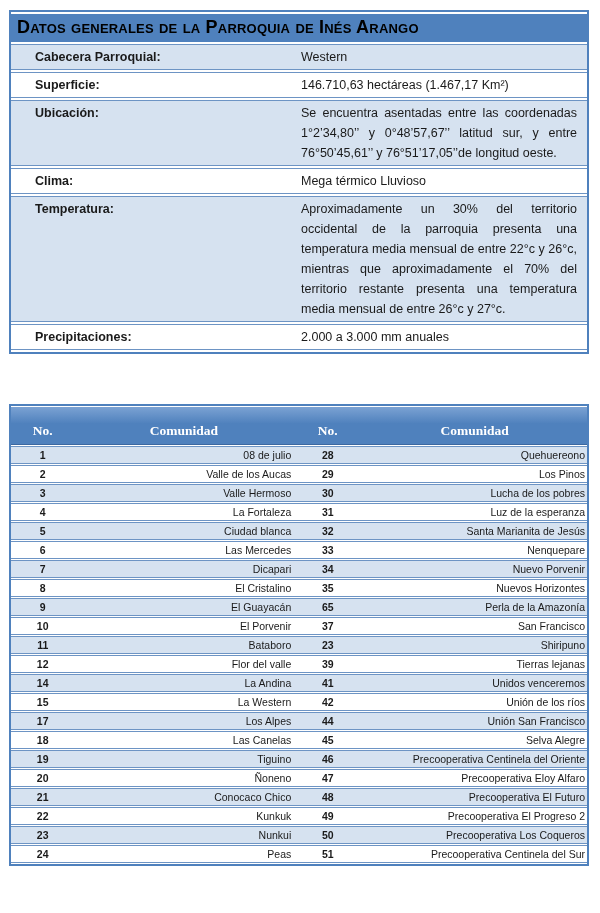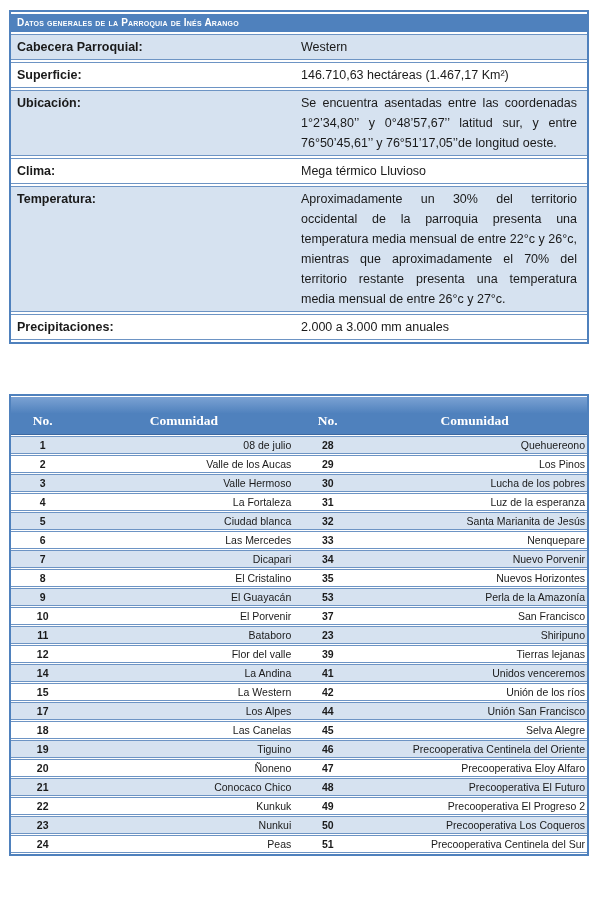--- a/index.html
+++ b/index.html
@@ -20,39 +20,39 @@
     margin: 10px 9px 0 9px;
     width: 580px;
     border: 2px solid #4f81bd;
     border-collapse: separate;
     border-spacing: 0 2px;
     background: #ffffff;
     table-layout: fixed;
   }
   .info-table th.title-cell {
     background: #4f81bd;
-    color: #ffffff;
+    color: #000000;
     font-variant: small-caps;
     font-weight: bold;
-    font-size: 10px;
+    font-size: 18px;
     text-align: left;
     padding: 3px 6px 4px 6px;
     letter-spacing: 0.2px;
   }
   .info-table td {
     font-size: 12.5px;
     line-height: 20px;
     vertical-align: top;
     border-top: 1px solid #6d94c4;
     border-bottom: 1px solid #6d94c4;
   }
   .info-table td.lbl {
     width: 163px;
     font-weight: bold;
-    padding: 2px 4px 2px 6px;
+    padding: 2px 4px 2px 24px;
     margin-left: 19px;
   }
   .info-table td.val {
     padding: 2px 10px 2px 2px;
     text-align: justify;
   }
   .info-table tbody tr:nth-child(odd) td { background: #d6e2f0; }
   .info-table tbody tr:nth-child(even) td { background: #ffffff; }
 
   
@@ -204,21 +204,21 @@
   <tr>
     <td class="no">8</td>
     <td class="name">El Cristalino</td>
     <td class="no">35</td>
     <td class="name">Nuevos Horizontes</td>
   </tr>
 
   <tr>
     <td class="no">9</td>
     <td class="name">El Guayacán</td>
-    <td class="no">53</td>
+    <td class="no">65</td>
     <td class="name">Perla de la Amazonía</td>
   </tr>
 
   <tr>
     <td class="no">10</td>
     <td class="name">El Porvenir</td>
     <td class="no">37</td>
     <td class="name">San Francisco</td>
   </tr>
 

